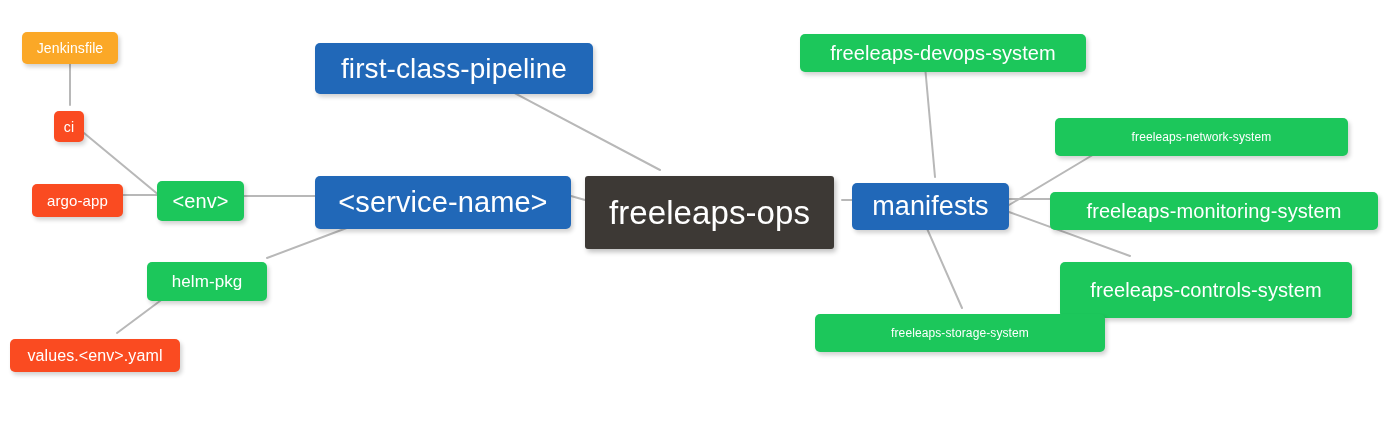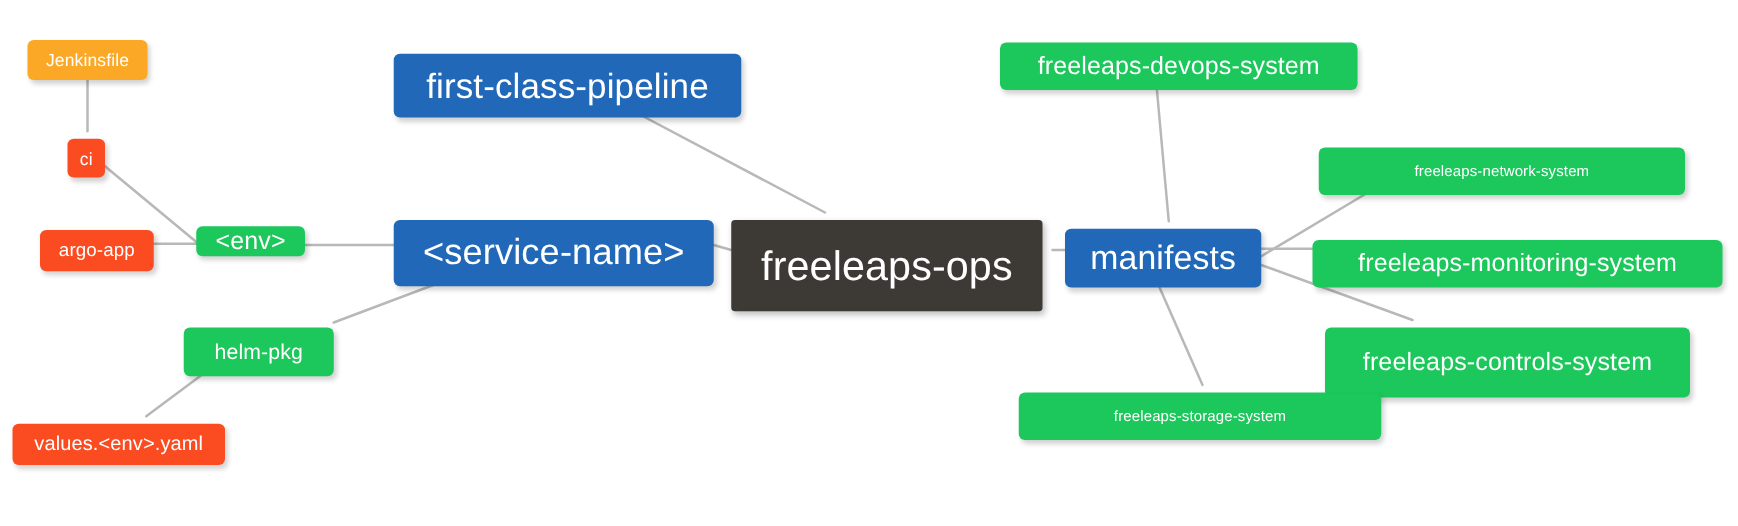--- a/index.html
+++ b/index.html
@@ -83,21 +83,21 @@
   <div id="node-layer">
       <div class="node" style="left: 22px; top: 26px; width: 96px; height: 32px; background: rgb(251, 168, 39); font-size: 14px;">
         <span class="node-label">Jenkinsfile</span>
       </div>
       <div class="node" style="left: 54px; top: 105px; width: 30px; height: 31px; background: rgb(250, 75, 33); font-size: 14px;">
         <span class="node-label">ci</span>
       </div>
       <div class="node" style="left: 32px; top: 178px; width: 91px; height: 33px; background: rgb(250, 75, 33); font-size: 15px;">
         <span class="node-label">argo-app</span>
       </div>
-      <div class="node" style="left: 157px; top: 175px; width: 87px; height: 24px; background: rgb(28, 199, 91); font-size: 20px;">
+      <div class="node" style="left: 157px; top: 175px; width: 87px; height: 40px; background: rgb(28, 199, 91); font-size: 20px;">
         <span class="node-label">&lt;env&gt;</span>
       </div>
       <div class="node" style="left: 147px; top: 256px; width: 120px; height: 39px; background: rgb(28, 199, 91); font-size: 17px;">
         <span class="node-label">helm-pkg</span>
       </div>
       <div class="node" style="left: 10px; top: 333px; width: 170px; height: 33px; background: rgb(250, 75, 33); font-size: 16px;">
         <span class="node-label">values.&lt;env&gt;.yaml</span>
       </div>
       <div class="node" style="left: 315px; top: 37px; width: 278px; height: 51px; background: rgb(33, 104, 184); font-size: 28px;">
         <span class="node-label">first-class-pipeline</span>

